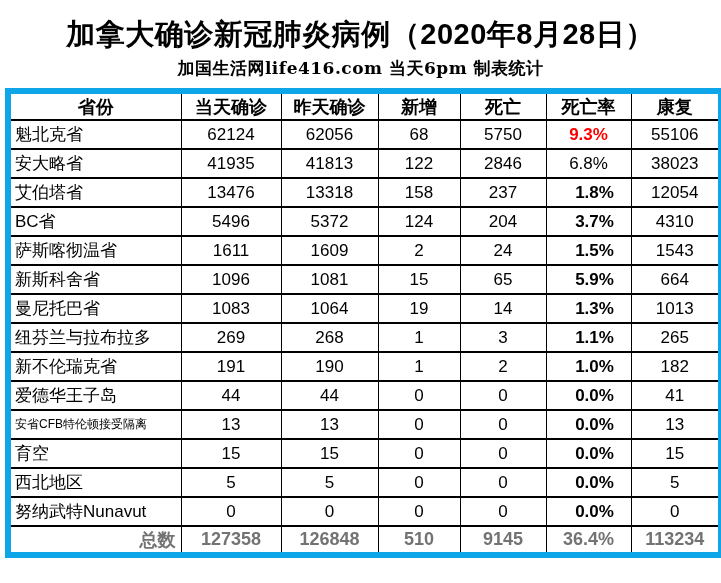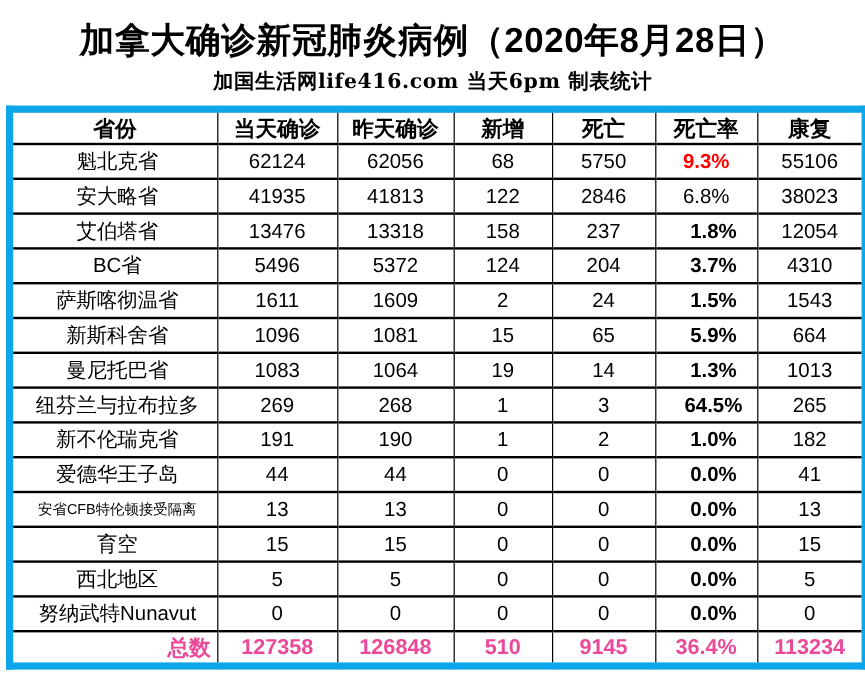--- a/index.html
+++ b/index.html
@@ -44,25 +44,25 @@
     border-bottom: 2px solid #000000;
     height: 29px;
     text-align: center;
     vertical-align: middle;
     font-size: 17px;
     padding: 0;
     white-space: nowrap;
     overflow: hidden;
   }
   thead th { font-size: 18px; font-weight: bold; }
-  td.province { text-align: center; padding-left: 4px; }
+  td.province { text-align: left; padding-left: 4px; }
   td.small { font-size: 12px; }
   .bold { font-weight: bold; padding-left: 12px; }
   .red { color: #FF0000; font-weight: bold; }
-  tr.total-row td { color: #ec4899; font-weight: bold; font-size: 18px; }
+  tr.total-row td { color: #737373; font-weight: bold; font-size: 18px; }
   tr.total-row td.total-label { text-align: right; padding-right: 5px; }
 </style>
 </head>
 <body>
 
 <div class="page">
   <h1 class="title">加拿大确诊新冠肺炎病例（2020年8月28日）</h1>
   <div class="subtitle">加国生活网life416.com 当天6pm 制表统计</div>
 
   <table class="covid-table">
@@ -149,21 +149,21 @@
           <td>14</td>
           <td class="bold">1.3%</td>
           <td>1013</td>
         </tr>
         <tr>
           <td class="province">纽芬兰与拉布拉多</td>
           <td>269</td>
           <td>268</td>
           <td>1</td>
           <td>3</td>
-          <td class="bold">64.5%</td>
+          <td class="bold">1.1%</td>
           <td>265</td>
         </tr>
         <tr>
           <td class="province">新不伦瑞克省</td>
           <td>191</td>
           <td>190</td>
           <td>1</td>
           <td>2</td>
           <td class="bold">1.0%</td>
           <td>182</td>

